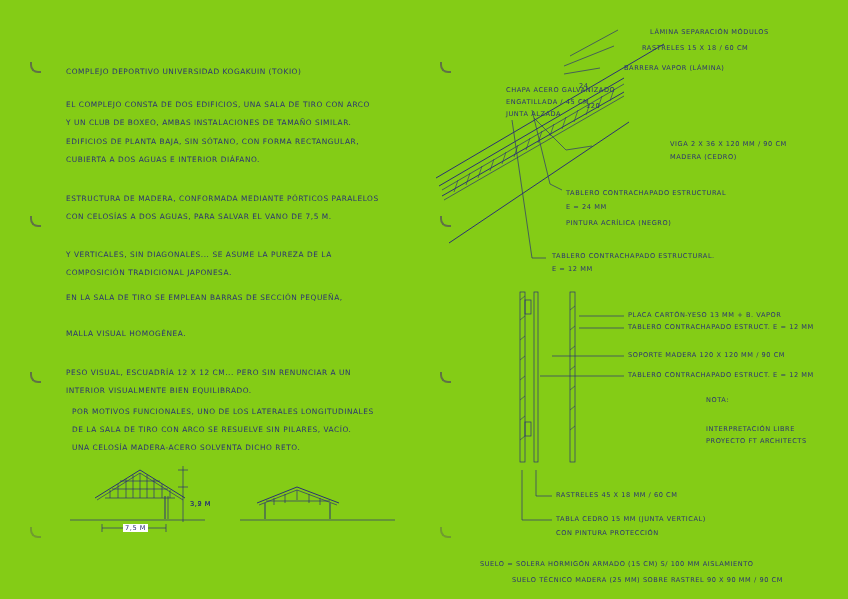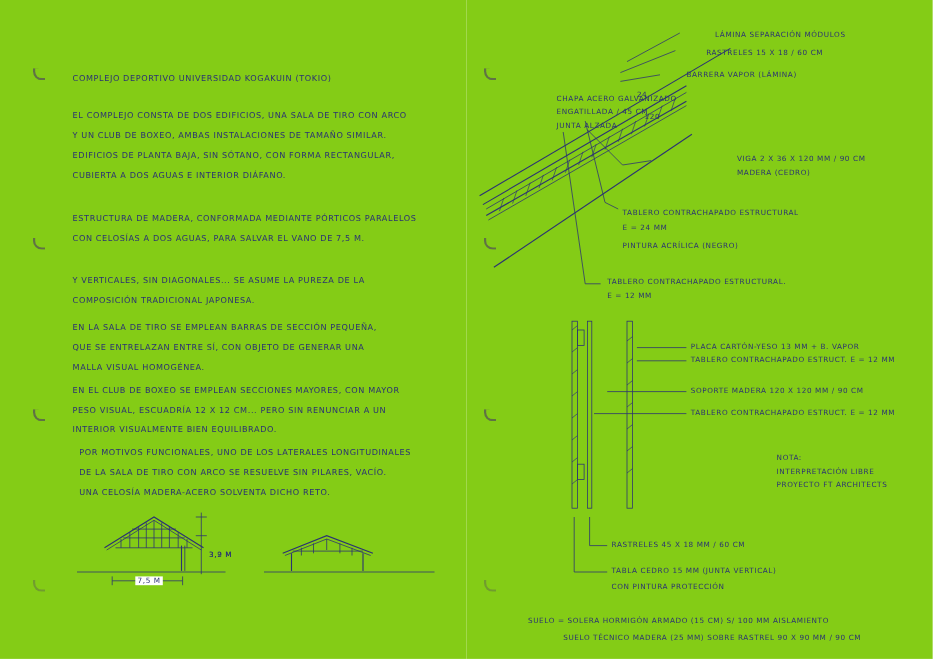--- a/index.html
+++ b/index.html
@@ -33,24 +33,22 @@
   <div class="hw" style="left:66px;top:155px">cubierta a dos aguas e interior diáfano.</div>
 
 
   <div class="hw" style="left:66px;top:194px">Estructura de madera, conformada mediante pórticos paralelos</div>
   <div class="hw" style="left:66px;top:212px">con celosías a dos aguas, para salvar el vano de 7,5 m.</div>
 
   <div class="hw" style="left:66px;top:250px">y verticales, sin diagonales... se asume la pureza de la</div>
   <div class="hw" style="left:66px;top:268px">composición tradicional japonesa.</div>
 
   <div class="hw" style="left:66px;top:293px">En la sala de tiro se emplean barras de sección pequeña,</div>
-  <div class="hw" style="left:66px;top:311px">que se entrelazan entre sí, con objeto de generar una</div>
   <div class="hw" style="left:66px;top:329px">malla visual homogénea.</div>
 
-  <div class="hw" style="left:66px;top:350px">En el club de boxeo se emplean secciones mayores, con mayor</div>
   <div class="hw" style="left:66px;top:368px">peso visual, escuadría 12 x 12 cm... pero sin renunciar a un</div>
   <div class="hw" style="left:66px;top:386px">interior visualmente bien equilibrado.</div>
 
   <div class="hw" style="left:72px;top:407px">Por motivos funcionales, uno de los laterales longitudinales</div>
   <div class="hw" style="left:72px;top:443px">Una celosía madera-acero solventa dicho reto.</div>
   <div class="hw" style="left:72px;top:425px">de la sala de tiro con arco se resuelve sin pilares, vacío.</div>
 
   <svg width="424" height="599">
 
     <line class="ink2" x1="70" y1="520" x2="205" y2="520"></line>
@@ -188,21 +186,21 @@
   <div class="hw sm" style="left:142px;top:203px">E = 24 mm</div>
   <div class="hw sm" style="left:142px;top:219px">Pintura acrílica (negro)</div>
   <div class="hw sm" style="left:128px;top:252px">Tablero contrachapado estructural.</div>
   <div class="hw sm" style="left:128px;top:265px">E = 12 mm</div>
 
   <div class="hw sm" style="left:204px;top:311px">Placa cartón-yeso 13 mm + B. vapor</div>
   <div class="hw sm" style="left:204px;top:323px">Tablero contrachapado estruct. E = 12 mm</div>
   <div class="hw sm" style="left:204px;top:351px">Soporte madera 120 x 120 mm / 90 cm</div>
   <div class="hw sm" style="left:204px;top:371px">Tablero contrachapado estruct. E = 12 mm</div>
 
-  <div class="hw sm" style="left:282px;top:412px">Nota:</div>
+  <div class="hw sm" style="left:282px;top:396px">Nota:</div>
   <div class="hw sm" style="left:282px;top:425px">Interpretación libre</div>
   <div class="hw sm" style="left:282px;top:437px">proyecto FT Architects</div>
 
   <div class="hw sm" style="left:132px;top:491px">Rastreles 45 x 18 mm / 60 cm</div>
   <div class="hw sm" style="left:132px;top:515px">Tabla cedro 15 mm (junta vertical)</div>
   <div class="hw sm" style="left:132px;top:529px">con pintura protección</div>
 
   <div class="hw sm" style="left:56px;top:560px">Suelo = solera hormigón armado (15 cm) s/ 100 mm aislamiento</div>
   <div class="hw sm" style="left:88px;top:576px">suelo técnico madera (25 mm) sobre rastrel 90 x 90 mm / 90 cm</div>
 </div>

